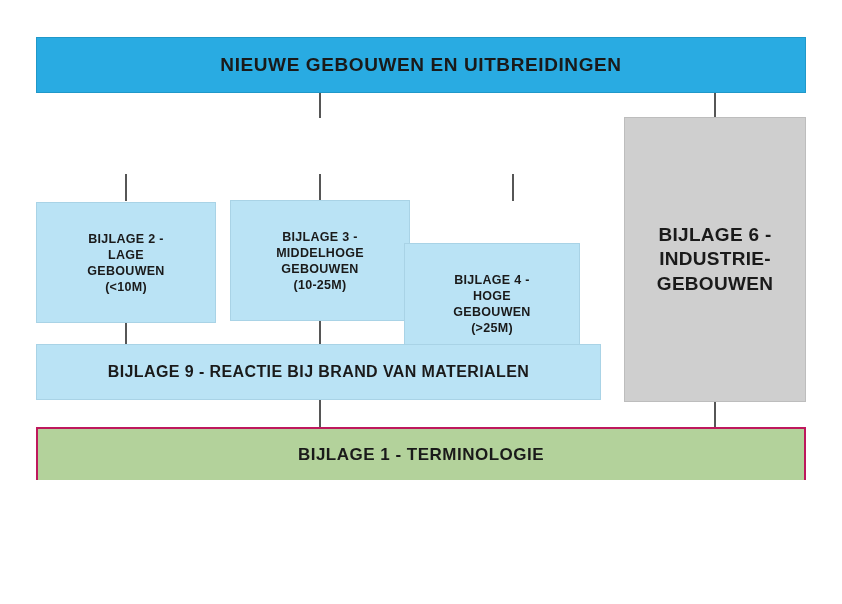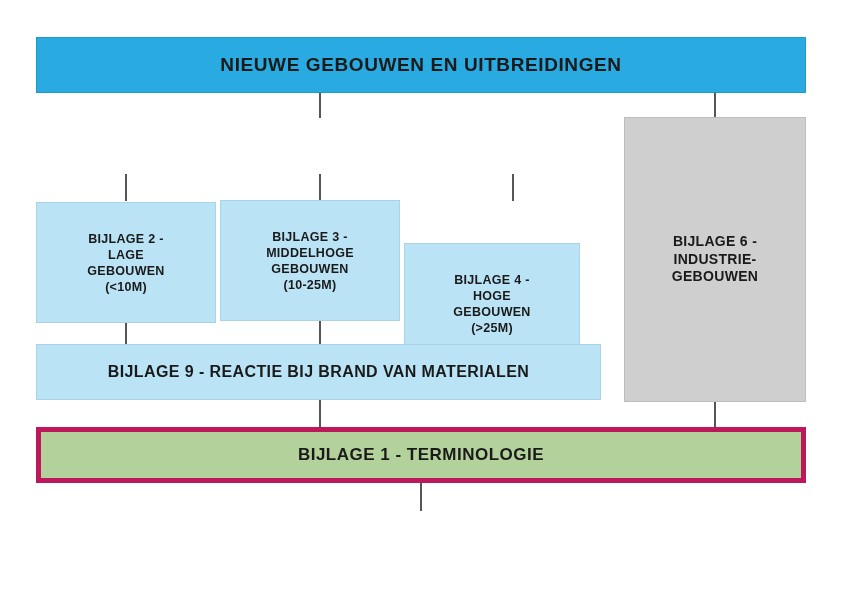--- a/index.html
+++ b/index.html
@@ -7,21 +7,21 @@
     margin: 0;
     padding: 0;
     background: #ffffff;
   }
   body {
     font-family: "Liberation Sans", sans-serif;
   }
   #canvas {
     position: relative;
     width: 842px;
-    height: 604px;
+    height: 480px;
     background: #ffffff;
     overflow: hidden;
     border-radius: 31px;
   }
   .node {
     position: absolute;
     box-sizing: border-box;
     display: flex;
     align-items: center;
     justify-content: center;
@@ -47,26 +47,26 @@
   .node.blue {
     background: #bae3f5;
     border: 1px solid #a9d3e6;
   }
   .node.gray {
     background: #cfcfcf;
     border: 1px solid #bdbdbd;
   }
   .node.green {
     background: #b3d29b;
-    border: 5px solid #be185d;
+    border: 2px solid #be185d;
   }
   .size-lg { font-size: 17px; letter-spacing: 0.5px; }
   .size-md { font-size: 16px; letter-spacing: 0.4px; }
   .size-sm { font-size: 12.5px; letter-spacing: 0.3px; }
-  .size-xs { font-size: 14px; letter-spacing: 0.3px; }
+  .size-xs { font-size: 19px; letter-spacing: 0.3px; }
 
   
   .connector {
     position: absolute;
     background: #565656;
     width: 2px;
     z-index: 1;
   }
 </style>
 </head>
@@ -101,21 +101,21 @@
 GEBOUWEN</span>
   </div>
 
   <div class="node blue size-sm" style="left:36px; top:202px; width:180px; height:121px;align-items:center;">
     <span class="label">BIJLAGE 2 -
 LAGE
 GEBOUWEN
 (&lt;10M)</span>
   </div>
 
-  <div class="node blue size-sm" style="left:220px; top:200px; width:180px; height:121px;">
+  <div class="node blue size-sm" style="left:230px; top:200px; width:180px; height:121px;">
     <span class="label">BIJLAGE 3 -
 MIDDELHOGE
 GEBOUWEN
 (10-25M)</span>
   </div>
 
   <div class="node blue size-sm" style="left:404px; top:200px; width:176px; height:121px;margin-top:43px;">
     <span class="label">BIJLAGE 4 -
 HOGE
 GEBOUWEN

